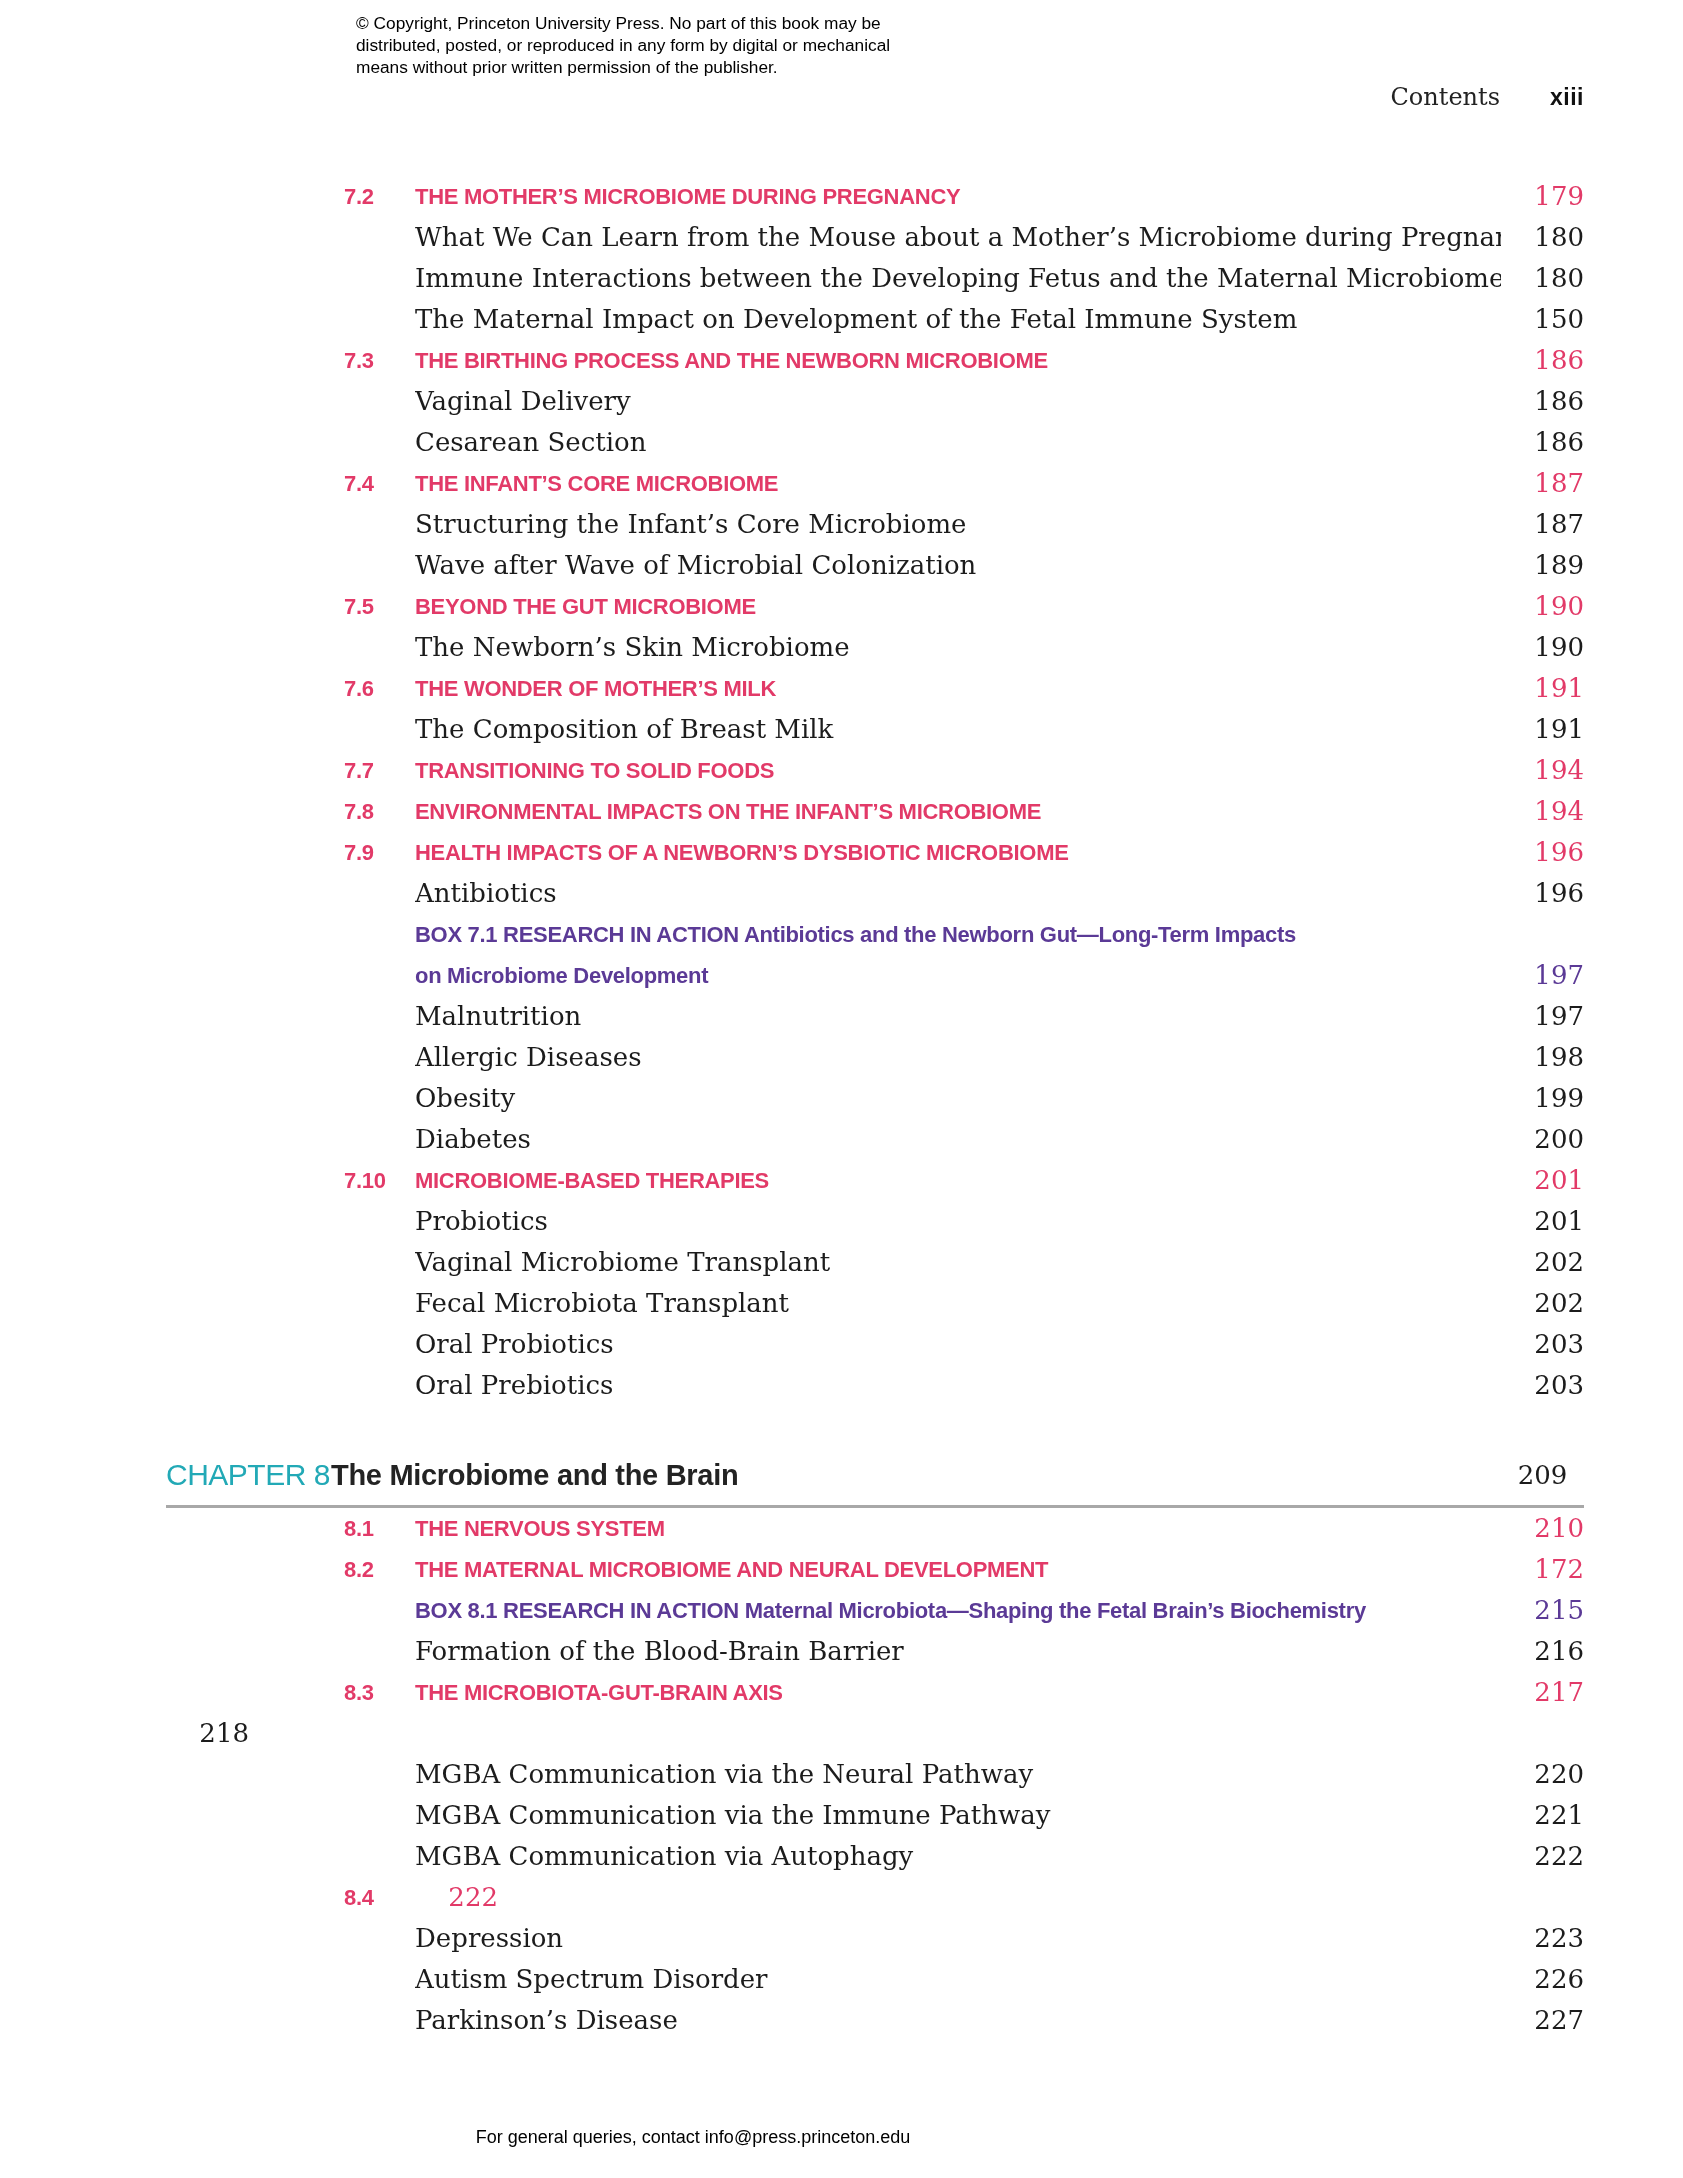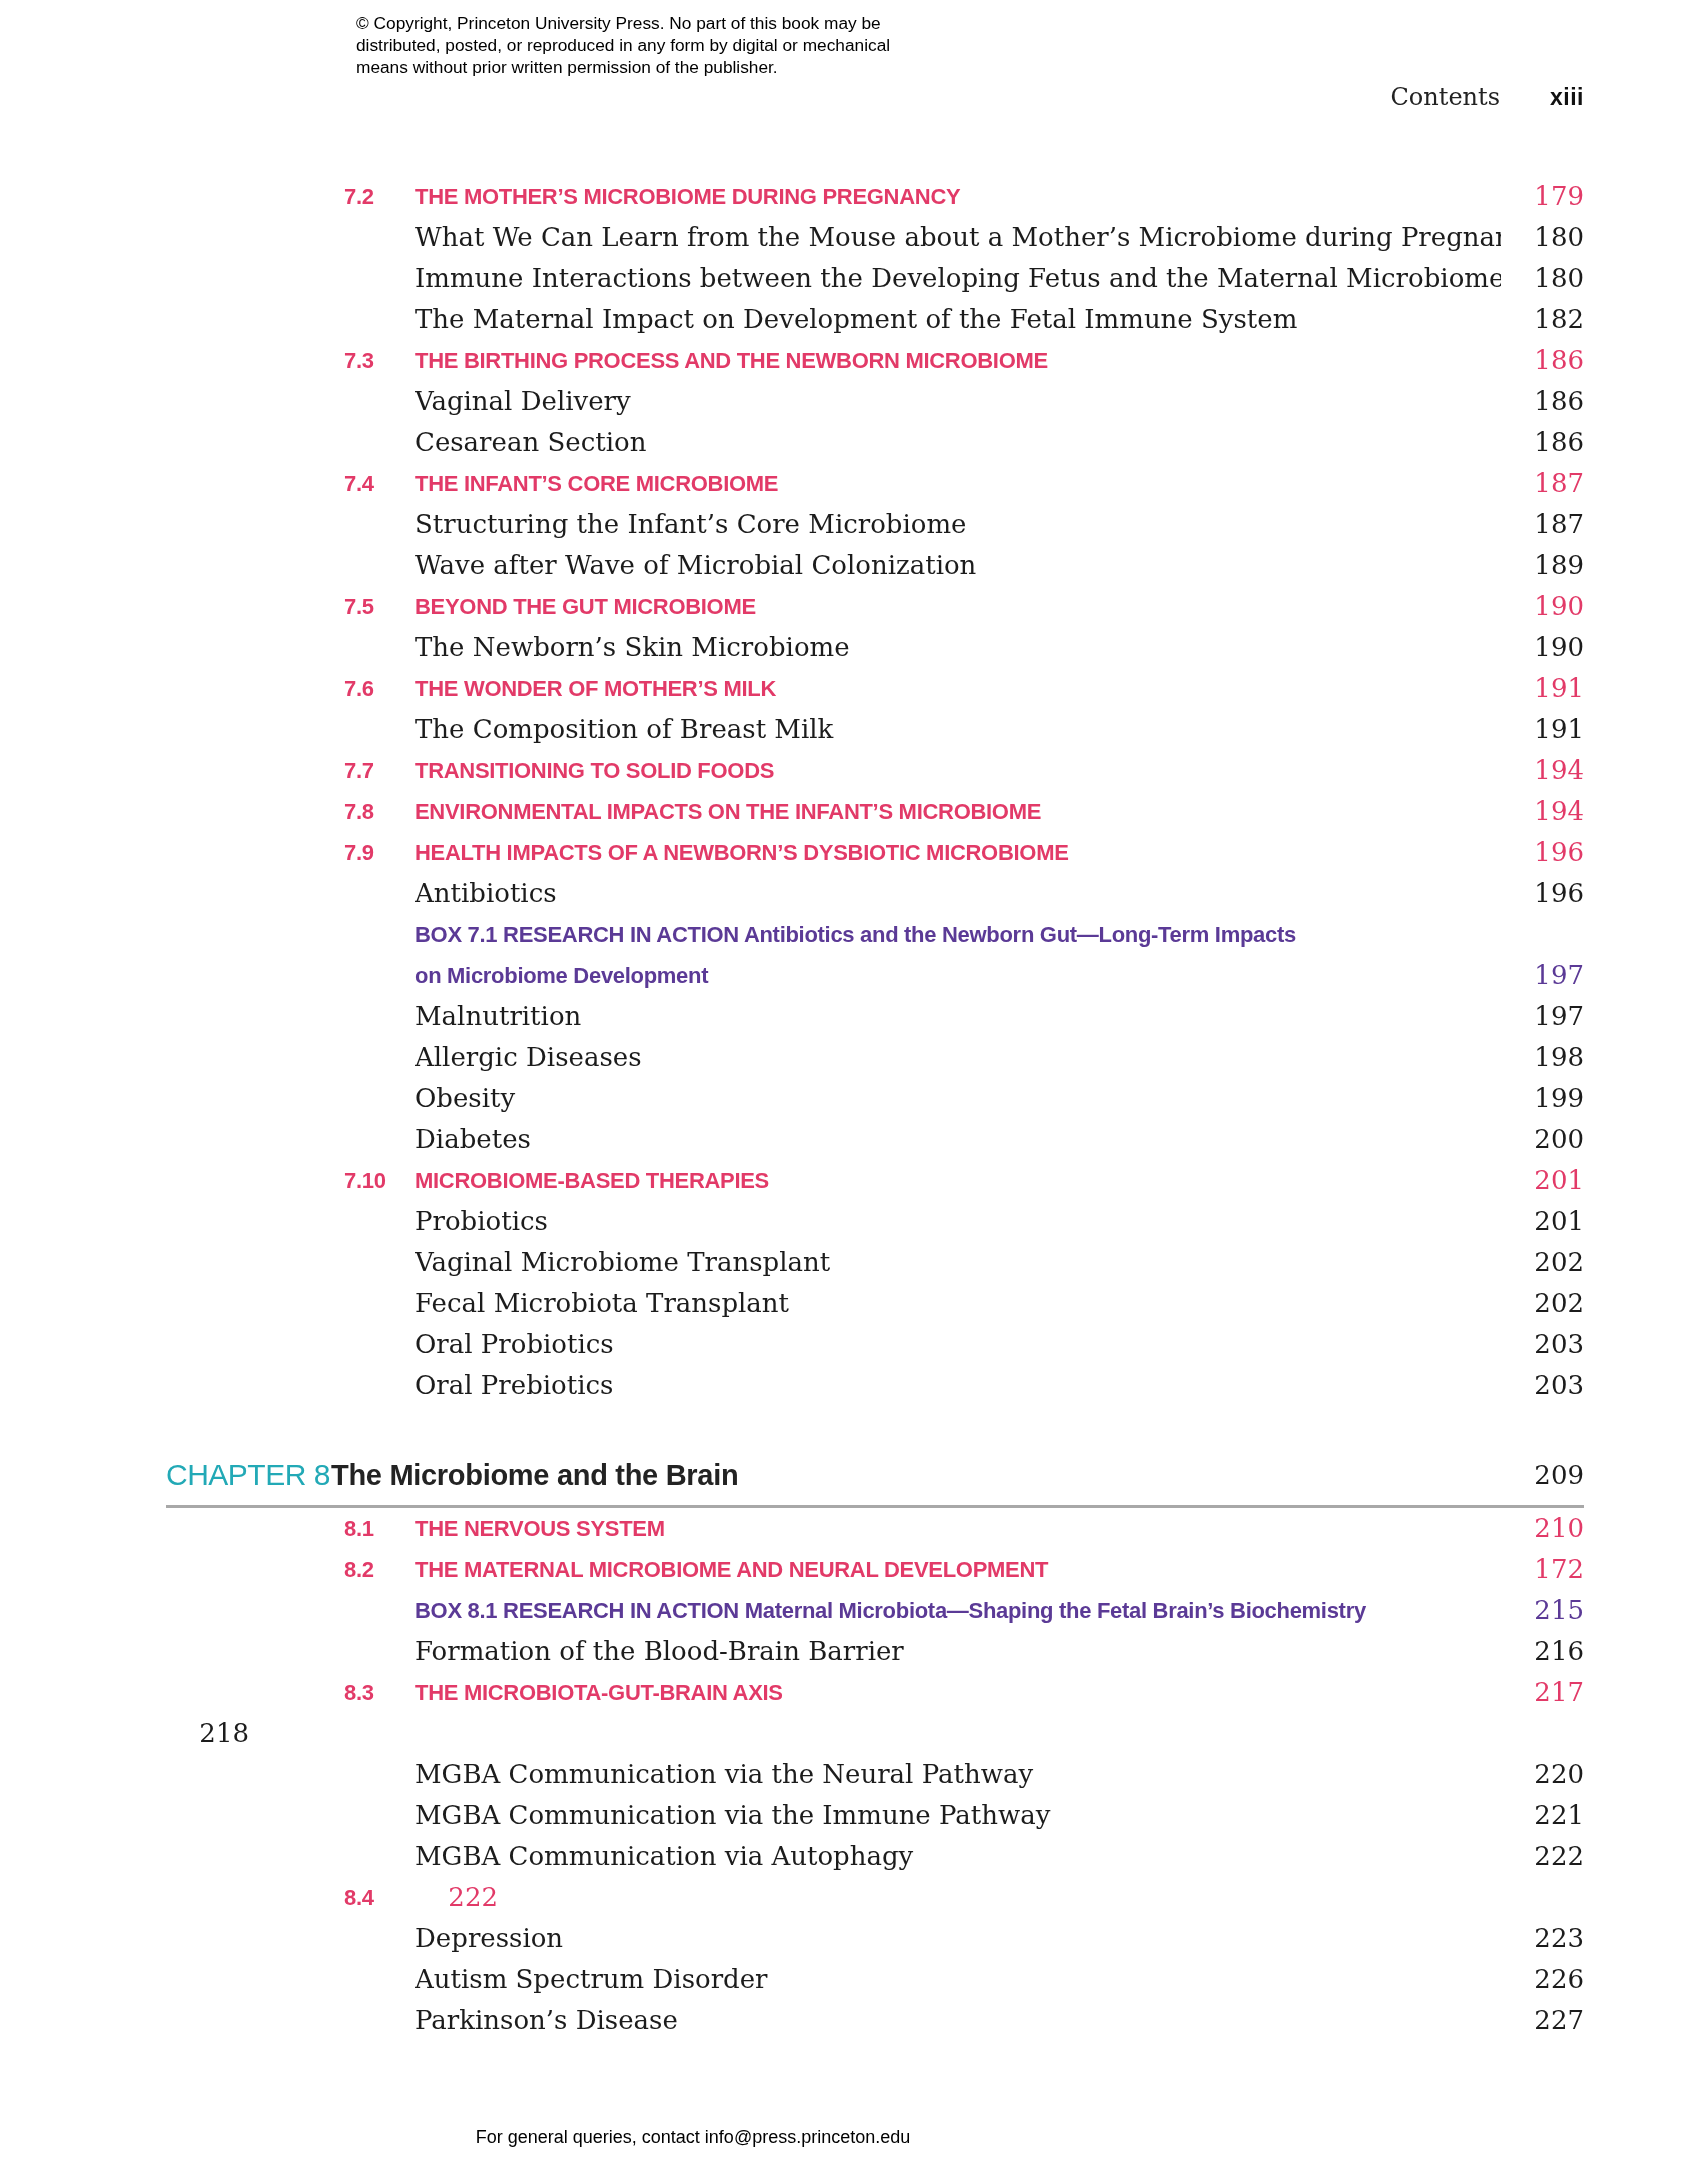--- a/index.html
+++ b/index.html
@@ -24,21 +24,21 @@
   .subtitle{flex:1;margin-left:249px;font-family:"DejaVu Serif",serif;font-size:26px;color:#1c1c1c;overflow:hidden;}
   .boxtext{flex:1;margin-left:249px;font-weight:700;font-size:22px;color:#5b3a96;letter-spacing:-0.3px;overflow:hidden;}
   .page{font-family:"DejaVu Serif",serif;font-size:26px;color:#1c1c1c;
     text-align:right;min-width:83px;flex:0 0 auto;}
   .page.pink{color:#e23a68;}
   .page.purple{color:#5b3a96;}
   
   .chapter-row{display:flex;line-height:50px;height:50px;margin-top:44px;white-space:nowrap;}
   .chap-label{min-width:165px;font-weight:400;font-size:30px;color:#22a9b6;letter-spacing:-0.5px;}
   .chap-title{flex:1;font-weight:700;font-size:29px;color:#232323;letter-spacing:-0.3px;}
-  .chap-page{font-family:"DejaVu Serif",serif;font-size:26px;color:#1c1c1c;text-align:right;min-width:83px;}
+  .chap-page{font-family:"DejaVu Serif",serif;font-size:26px;color:#1c1c1c;text-align:center;min-width:83px;}
   .rule{height:3px;background:#a8a8a8;margin-top:5px;}
   .rows8{margin-top:0;}
   
   .footer{position:absolute;top:2127px;left:0;width:1386px;text-align:center;
     font-size:18px;color:#000;}
 </style>
 </head>
 <body>
 
 <div class="copyright">
@@ -62,21 +62,21 @@
       <div class="trow">
         <span class="subtitle">What We Can Learn from the Mouse about a Mother’s Microbiome during Pregnancy</span>
         <span class="page">180</span>
       </div>
       <div class="trow">
         <span class="subtitle">Immune Interactions between the Developing Fetus and the Maternal Microbiome</span>
         <span class="page">180</span>
       </div>
       <div class="trow">
         <span class="subtitle">The Maternal Impact on Development of the Fetal Immune System</span>
-        <span class="page">182</span>
+        <span class="page">150</span>
       </div>
       <div class="trow">
         <span class="num">7.3</span>
         <span class="stitle">THE BIRTHING PROCESS AND THE NEWBORN MICROBIOME</span>
         <span class="page pink">186</span>
       </div>
       <div class="trow">
         <span class="subtitle">Vaginal Delivery</span>
         <span class="page">186</span>
       </div>

